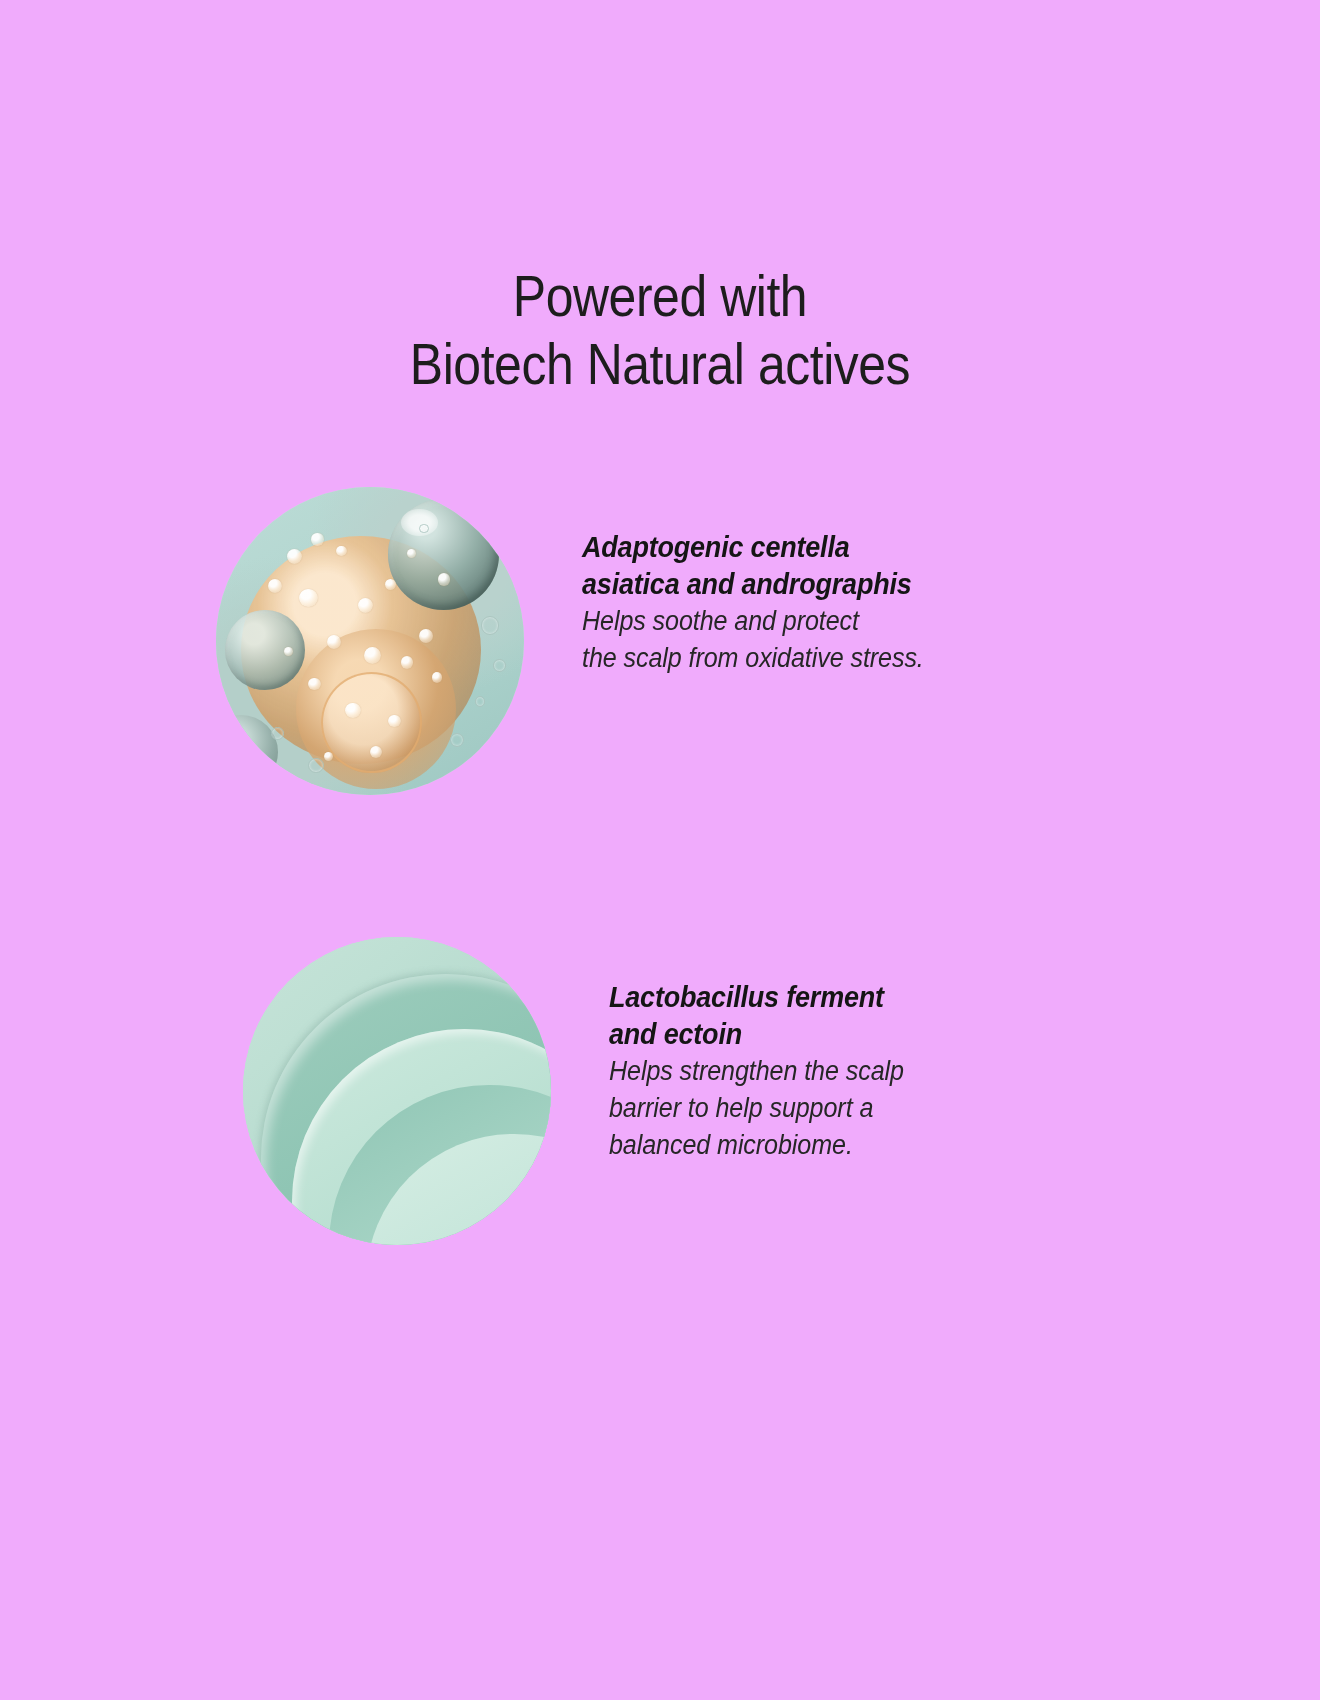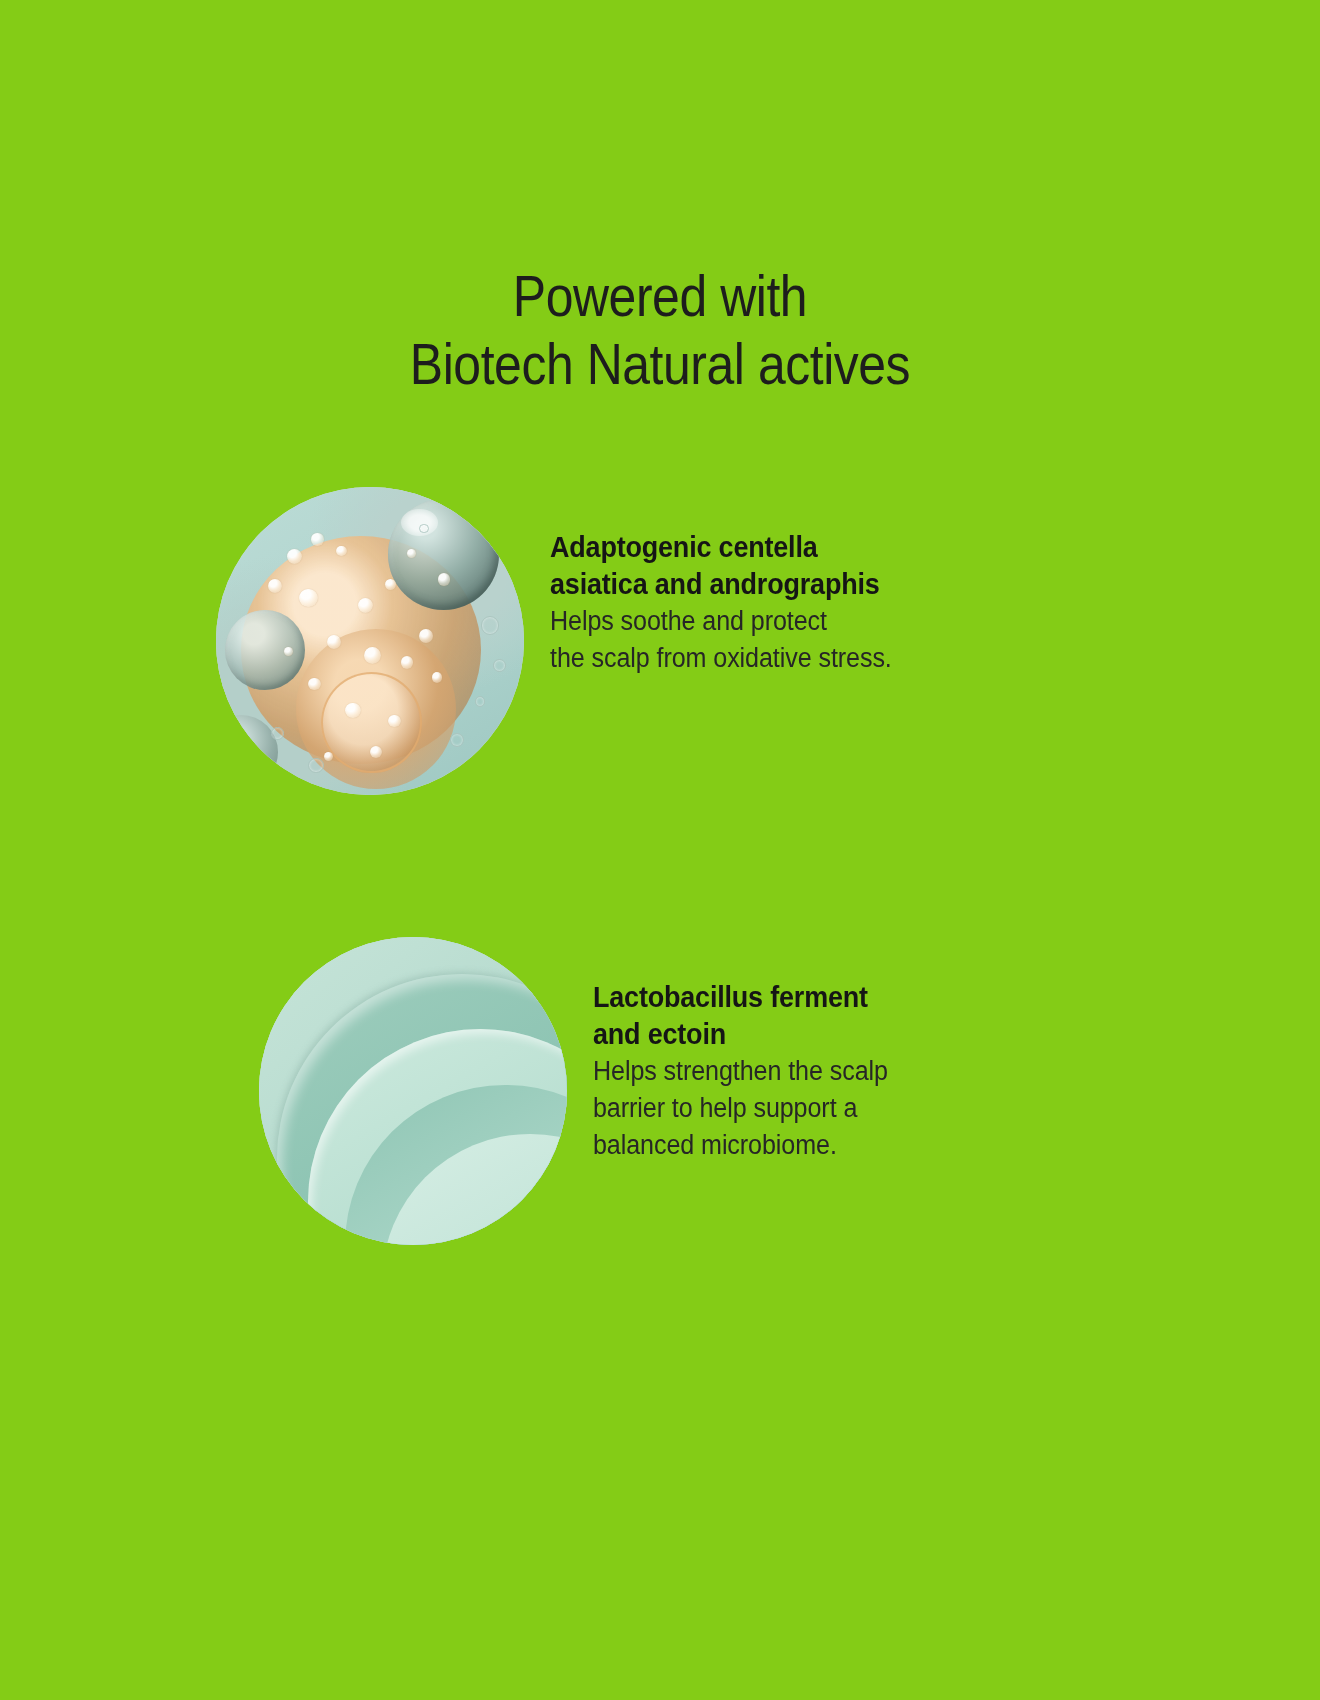--- a/index.html
+++ b/index.html
@@ -13,21 +13,21 @@
   body {
     font-family: "Liberation Sans", sans-serif;
     color: #1a1a1a;
     position: relative;
     overflow: hidden;
   }
 
   .page {
     width: 1320px;
     height: 1700px;
-    background: #84cc16;
+    background: #f0abfc;
     position: relative;
   }
 
   
   .headline {
     position: absolute;
     top: 262px;
     left: 0;
     width: 1320px;
     text-align: center;
@@ -57,23 +57,24 @@
     width: 308px;
     height: 308px;
     border-radius: 50%;
     overflow: hidden;
     flex: 0 0 308px;
     position: relative;
     background: #cfe4e0;
   }
 
   .text-col {
-    margin-left: 26px;
+    margin-left: 58px;
     padding-top: 42px;
     width: 480px;
+    font-style: italic;
   }
   .feature-2 .text-col { padding-top: 42px; }
 
   .feature-title {
     font-family: "Liberation Sans Narrow", "Liberation Sans", sans-serif;
     font-weight: 700;
     font-size: 29px;
     line-height: 37px;
     color: #151515;
     letter-spacing: -0.2px;

